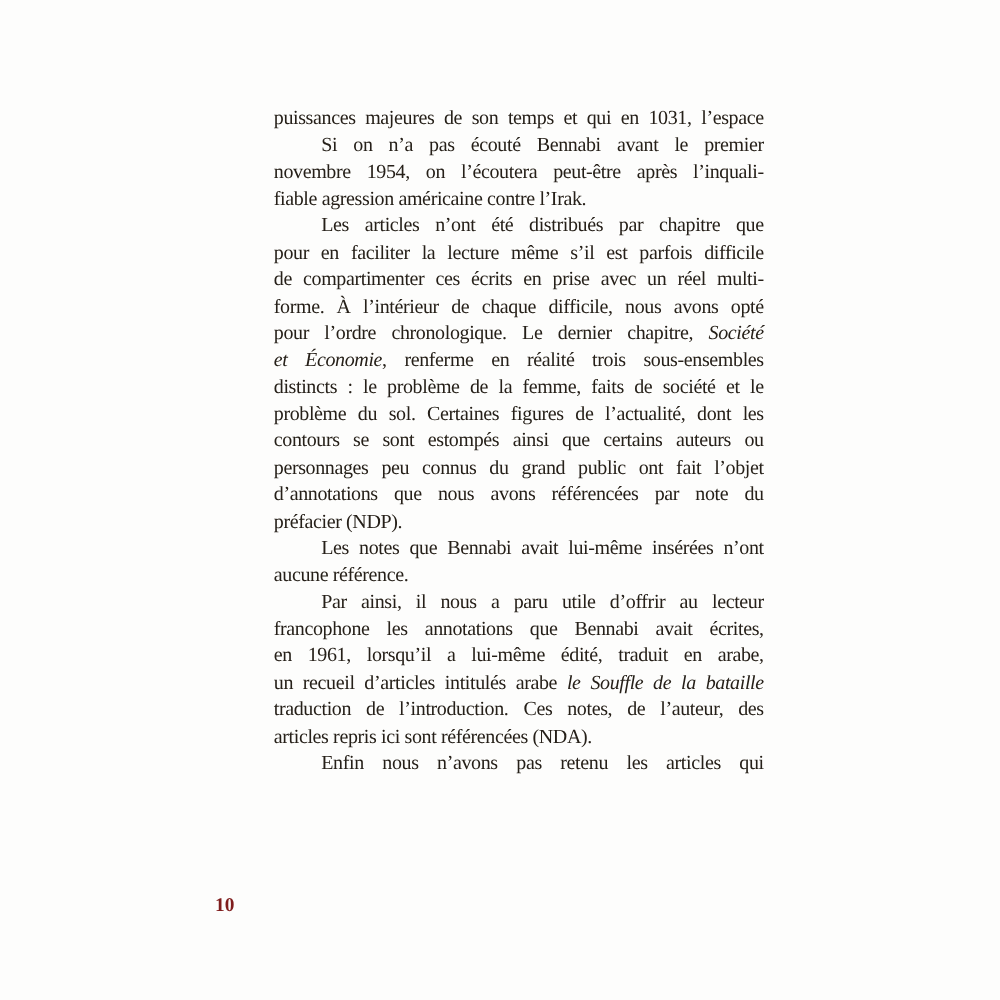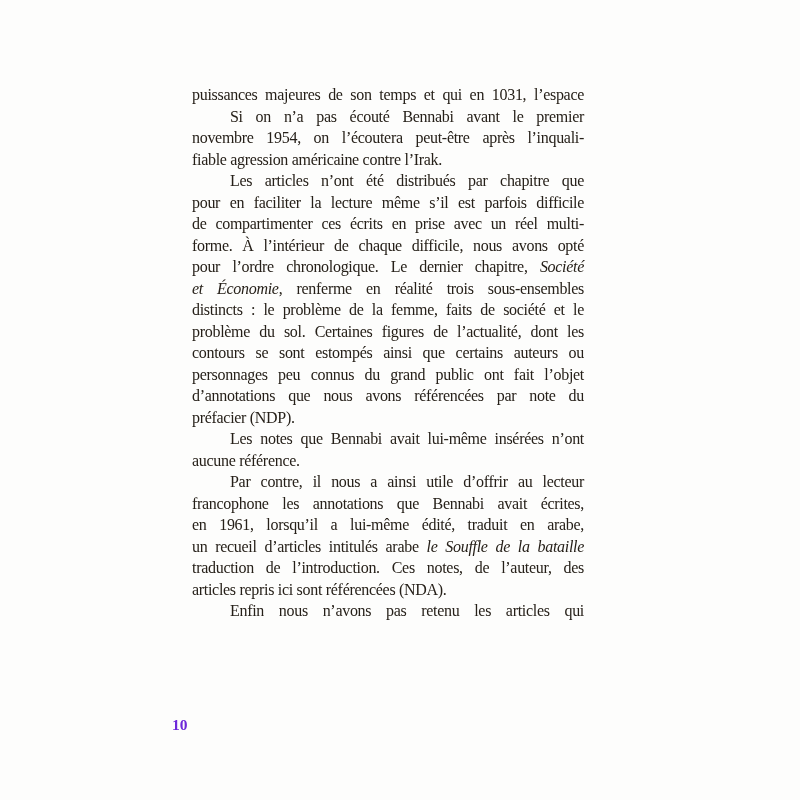--- a/index.html
+++ b/index.html
@@ -11,21 +11,21 @@
     position: relative;
     width: 800px;
     height: 800px;
     background: #fdfdfc;
     font-family: "Liberation Serif", "DejaVu Serif", serif;
     color: #262019;
     overflow: hidden;
   }
   .text-block {
     position: absolute;
-    left: 192px;
+    left: 219px;
     top: 84px;
     width: 392px;
   }
   .line {
     white-space: nowrap;
     text-align: justify;
     text-align-last: justify;
     line-height: 21.5px;
     font-size: 16px;
     letter-spacing: -0.3px;
@@ -38,21 +38,21 @@
   }
   .line em {
   }
   .page-number {
     position: absolute;
     left: 172px;
     top: 716px;
     font-size: 15.5px;
     font-weight: bold;
     letter-spacing: 0;
-    color: #6d28d9;
+    color: #7f1d1d;
   }
 </style>
 </head>
 <body>
 
 <div class="page">
   <div class="text-block">
       <div class="line"><span>puissances majeures de son temps et qui en 1031, l’espace</span></div>
       <div class="line indent"><span>Si on n’a pas écouté Bennabi avant le premier</span></div>
       <div class="line"><span>novembre 1954, on l’écoutera peut-être après l’inquali-</span></div>
@@ -64,21 +64,21 @@
       <div class="line"><span>pour l’ordre chronologique. Le dernier chapitre, </span><em>Société</em></div>
       <div class="line"><em>et Économie</em><span>, renferme en réalité trois sous-ensembles</span></div>
       <div class="line"><span>distincts : le problème de la femme, faits de société et le</span></div>
       <div class="line"><span>problème du sol. Certaines figures de l’actualité, dont les</span></div>
       <div class="line"><span>contours se sont estompés ainsi que certains auteurs ou</span></div>
       <div class="line"><span>personnages peu connus du grand public ont fait l’objet</span></div>
       <div class="line"><span>d’annotations que nous avons référencées par note du</span></div>
       <div class="line last"><span>préfacier (NDP).</span></div>
       <div class="line indent"><span>Les notes que Bennabi avait lui-même insérées n’ont</span></div>
       <div class="line last"><span>aucune référence.</span></div>
-      <div class="line indent"><span>Par contre, il nous a ainsi utile d’offrir au lecteur</span></div>
+      <div class="line indent"><span>Par ainsi, il nous a paru utile d’offrir au lecteur</span></div>
       <div class="line"><span>francophone les annotations que Bennabi avait écrites,</span></div>
       <div class="line"><span>en 1961, lorsqu’il a lui-même édité, traduit en arabe,</span></div>
       <div class="line"><span>un recueil d’articles intitulés arabe </span><em>le Souffle de la bataille</em></div>
       <div class="line"><span>traduction de l’introduction. Ces notes, de l’auteur, des</span></div>
       <div class="line last"><span>articles repris ici sont référencées (NDA).</span></div>
       <div class="line indent"><span>Enfin nous n’avons pas retenu les articles qui</span></div>
     </div>
   <div class="page-number">10</div>
 </div>
 

